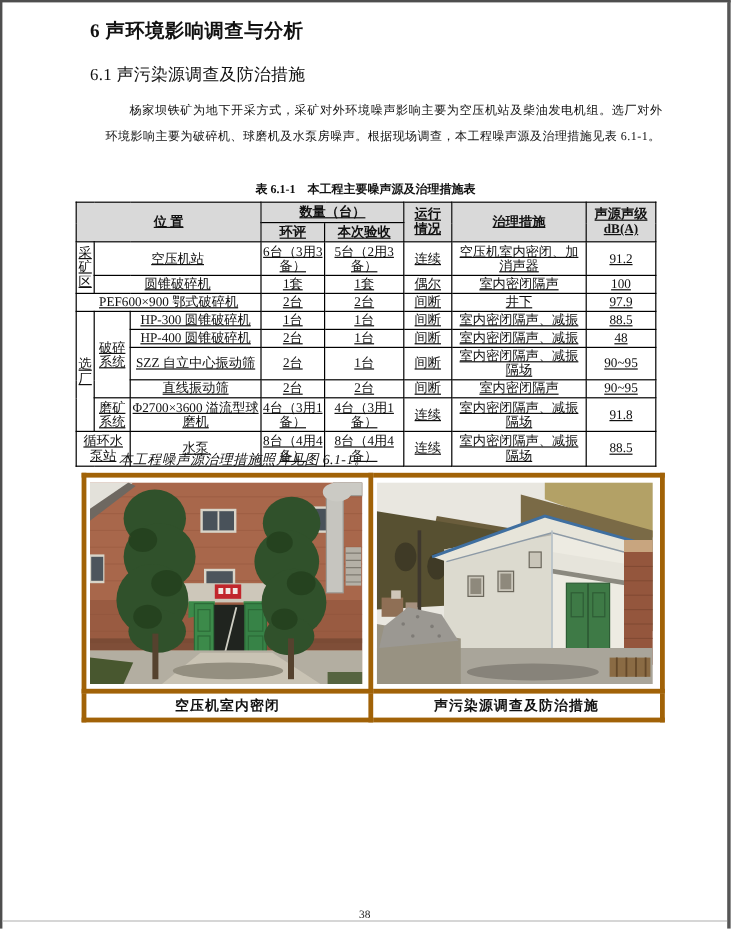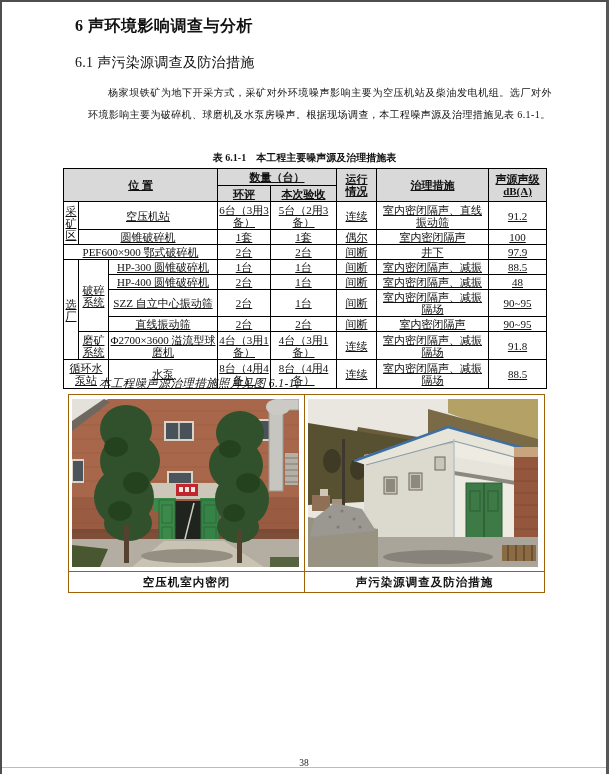--- a/index.html
+++ b/index.html
@@ -23,21 +23,21 @@
   .tbl-title{position:absolute;left:61px;top:149px;width:483px;text-align:center;
       font-size:10px;font-weight:bold;}
   table.noise{position:absolute;left:61px;top:166px;border-collapse:collapse;table-layout:fixed;
       width:483px;font-size:11px;line-height:12px;text-decoration:underline;}
   table.noise td{border:1px solid #000;text-align:center;vertical-align:middle;
       padding:1px 1px;overflow:hidden;word-break:break-all;}
   table.noise td.hdr{background:#d9d9d9;font-weight:bold;}
   .pre{white-space:pre-line;}
   .p2{position:absolute;left:74px;top:374px;width:464px;font-size:11.5px;text-indent:2em;letter-spacing:0.4px;font-style:italic;}
   table.figure{position:absolute;left:66px;top:392px;border-collapse:collapse;table-layout:fixed;}
-  table.figure td{border:1px solid #a16207;padding:3px;text-align:center;vertical-align:middle;}
+  table.figure td{border:4px solid #a16207;padding:3px;text-align:center;vertical-align:middle;}
   table.figure td.cap{font-size:11.5px;font-weight:bold;height:18px;padding:1px;letter-spacing:1px;}
   .photo{display:block;}
   .page-num{position:absolute;left:0;top:736px;width:100%;text-align:center;font-size:9.5px;color:#222;margin-top:20px;}
 </style>
 </head>
 <body>
 
 <div class="page">
 
   <div class="h1">6 声环境影响调查与分析</div>
@@ -70,21 +70,21 @@
     <tr style="height:16px">
       <td class="hdr">环评</td>
       <td class="hdr">本次验收</td>
     </tr>
     <tr style="height:28px">
       <td rowspan="2">采矿区</td>
       <td colspan="2">空压机站</td>
       <td>6台（3用3备）</td>
       <td>5台（2用3备）</td>
       <td>连续</td>
-      <td>室内密闭隔声、直线振动筛</td>
+      <td>空压机室内密闭、加消声器</td>
       <td>91.2</td>
     </tr>
     <tr style="height:14px">
       <td colspan="2">圆锥破碎机</td>
       <td>1套</td>
       <td>1套</td>
       <td>偶尔</td>
       <td>室内密闭隔声</td>
       <td>100</td>
     </tr>

